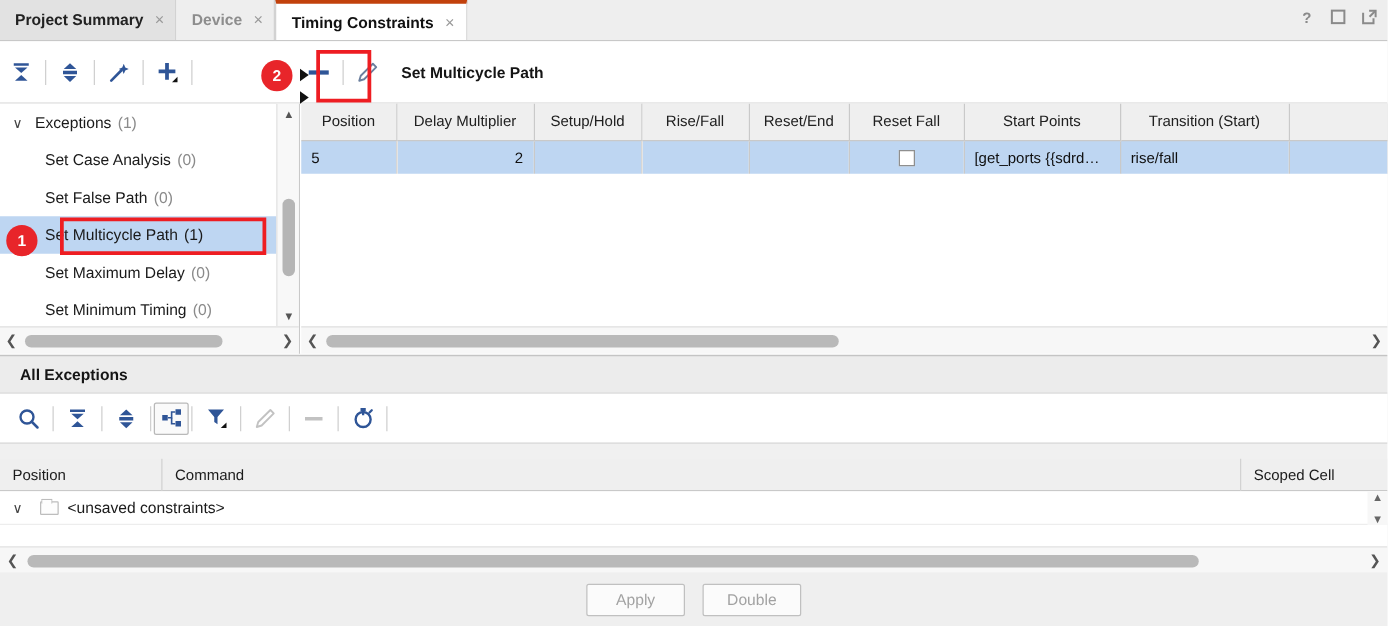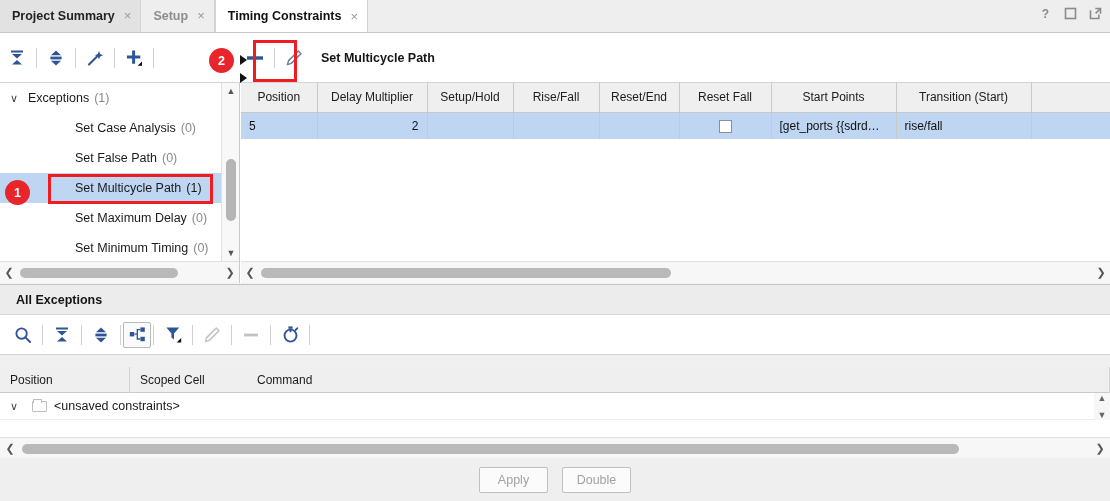--- a/index.html
+++ b/index.html
@@ -24,21 +24,21 @@
   .tab {
     height:33px; display:flex; align-items:center; gap:9px;
     padding: 0 9px 0 12px;
     font-size:12.5px;
     border-right:1px solid #d2d2d2;
     cursor:default; white-space:nowrap;
   }
   .tab.inactive-dark { background:#e2e2e2; color:#222; font-weight:bold; }
   .tab.inactive-light { background:#eeeeee; color:#8d8d8d; font-weight:bold; }
   .tab.active { background:#ffffff; color:#111; font-weight:bold;
-                border-top:1px solid #c2410c; border-left:1px solid #d2d2d2;}
+                border-top:4px solid #c2410c; border-left:1px solid #d2d2d2;}
   .tabclose { color:#9a9a9a; font-size:13px; line-height:1; font-weight:normal;}
   .tabfill { flex:1; height:33px; background:#eeeeee; }
   .tabicons {
     position:absolute; right:8px; top:6px;
     display:flex; align-items:center; gap:11px;
     color:#8a8a8a;
   }
   .tabicons .ic { width:14px; height:14px; display:flex; align-items:center; justify-content:center; }
 
   
@@ -59,21 +59,21 @@
   
   .upper { position:absolute; left:0; top:83px; width:1110px; height:200px; background:#fff; }
 
   
   .treepane {
     position:absolute; left:0; top:0; width:240px; height:200px;
     background:#fff; border-right:1px solid #c9c9c9;
   }
   .tree { position:absolute; left:0; top:0; width:222px; height:178px; overflow:hidden; }
   .trow { height:30px; display:flex; align-items:center; padding-left:10px; font-size:12.5px; white-space:nowrap;}
-  .trow.child { padding-left:75px; }
+  .trow.child { padding-left:36px; }
   .trow.sel { background:#bed6f2; }
   .twist { width:14px; color:#444; font-size:11px; margin-right:4px; display:inline-block;}
   .dim { color:#8a8a8a; }
 
   
   .vsb {
     position:absolute; right:0; top:0; width:18px; height:178px;
     background:#f8f8f8; border-left:1px solid #e2e2e2;
   }
   .vsb .arrow { width:18px; height:16px; display:flex;align-items:center;justify-content:center; color:#555; font-size:9px;}
@@ -148,21 +148,21 @@
   .lower-vsb { position:absolute; right:0; top:393px; width:16px; height:27px; background:#f7f7f7;
                display:flex; flex-direction:column; align-items:center; justify-content:space-between;
                color:#666; font-size:9px; }
 
   .lower-hsb { position:absolute; left:0; top:437px; width:1110px; height:21px;
                background:#f7f7f7; border-top:1px solid #e2e2e2; display:flex; align-items:center; }
 
   
   .footer { position:absolute; left:0; top:458px; width:1110px; height:43px; background:#efefef;
             display:flex; align-items:center; justify-content:center; gap:14px; }
-  .fbtn { width:69px; height:26px; background:#fbfbfb; border:1px solid #c0c0c0; border-radius:2px;
+  .fbtn { width:79px; height:26px; background:#fbfbfb; border:1px solid #c0c0c0; border-radius:2px;
           color:#a2a2a2; font-size:12.5px; display:flex; align-items:center; justify-content:center; }
 
   
   .badge {
     position:absolute; width:25px; height:25px; border-radius:50%;
     background:#e8252a; color:#fff; font-weight:bold; font-size:12.5px;
     display:flex; align-items:center; justify-content:center; z-index:40;
     font-family:"Liberation Sans", sans-serif;
   }
   .redbox { position:absolute; border:3px solid #ee1d22; z-index:35; }
@@ -173,21 +173,21 @@
 <body>
 
 <div class="app">
 
   <div class="tabbar">
     <div class="tab inactive-dark">
       <span>Project Summary</span>
       <span class="tabclose">×</span>
     </div>
     <div class="tab inactive-light">
-      <span>Setup</span>
+      <span>Device</span>
       <span class="tabclose">×</span>
     </div>
     <div class="tab active">
       <span>Timing Constraints</span>
       <span class="tabclose">×</span>
     </div>
     <div class="tabfill"></div>
 
     <div class="tabicons">
       <span class="ic">
@@ -427,22 +427,22 @@
         <rect x="7.4" y="1.4" width="4.2" height="2.4" fill="#2f5597"></rect>
         <path d="M9.5 4.2 V7.2" stroke="#2f5597" stroke-width="1.8"></path>
         <path d="M14.6 5 L16.4 3.2" stroke="#2f5597" stroke-width="1.8" stroke-linecap="round"></path>
       </svg>
     </div>
     <div class="sep"></div>
   </div>
 
   <div class="lower-head">
     <div class="lh" style="width:130px;">Position</div>
+    <div class="lh" style="flex:1;">Command</div>
     <div class="lh" style="width:117px; border-right:none;">Scoped Cell</div>
-    <div class="lh" style="flex:1;">Command</div>
   </div>
 
   <div class="lower-rows">
     <div class="lrow">
       <span class="twist">∨</span>
       <span class="folder">
           <i></i>
         </span>
       <span>&lt;unsaved constraints&gt;</span>
     </div>

